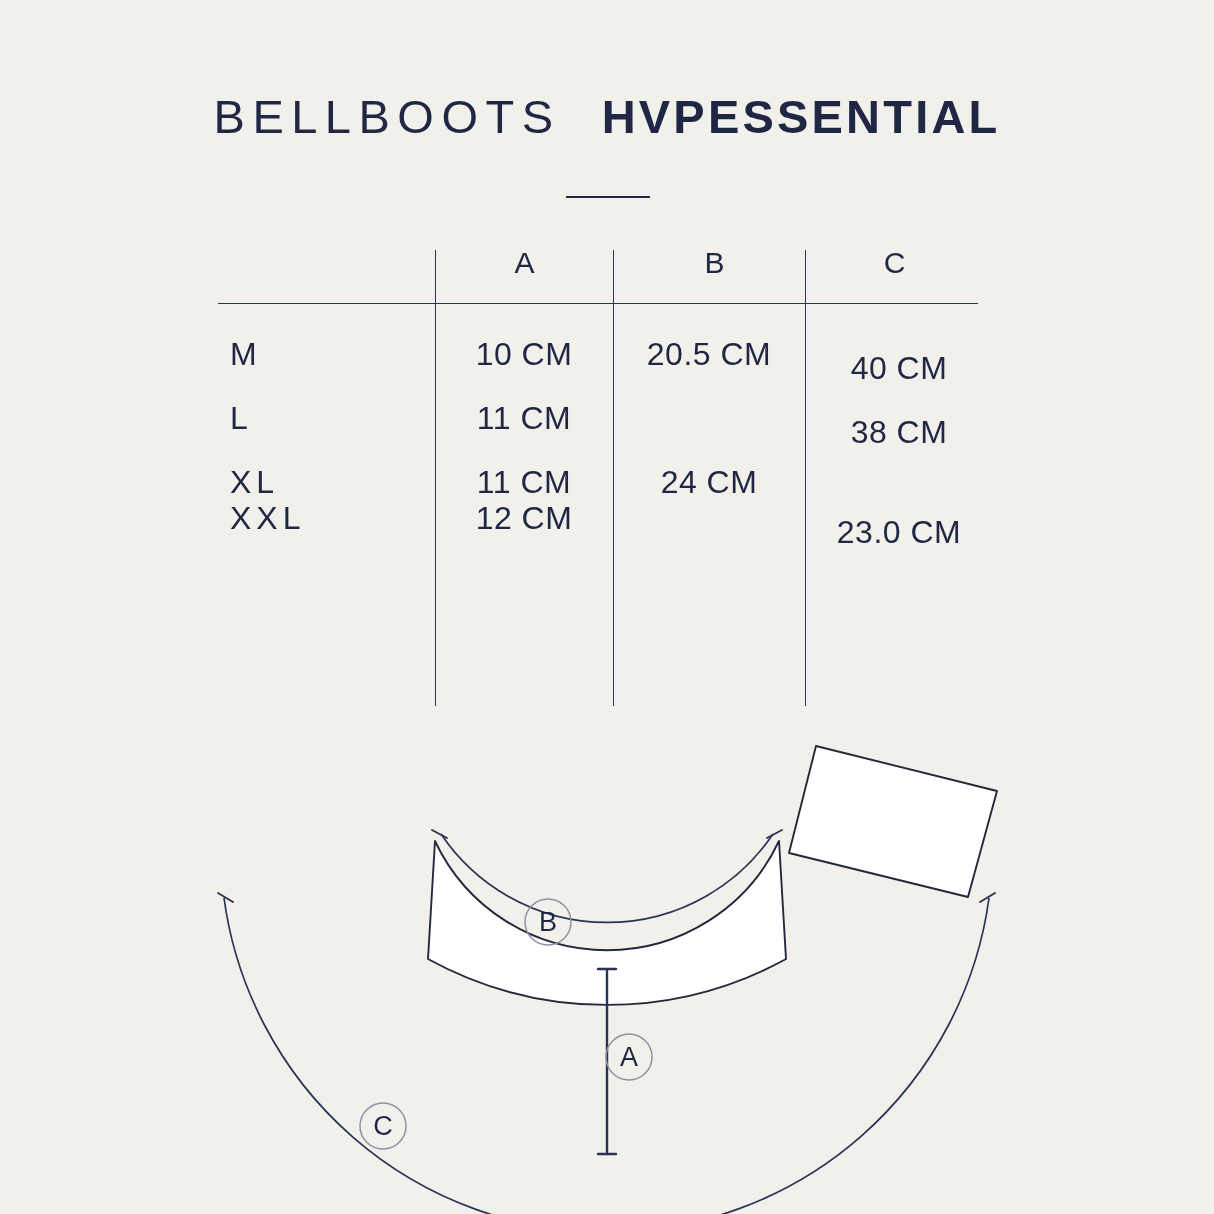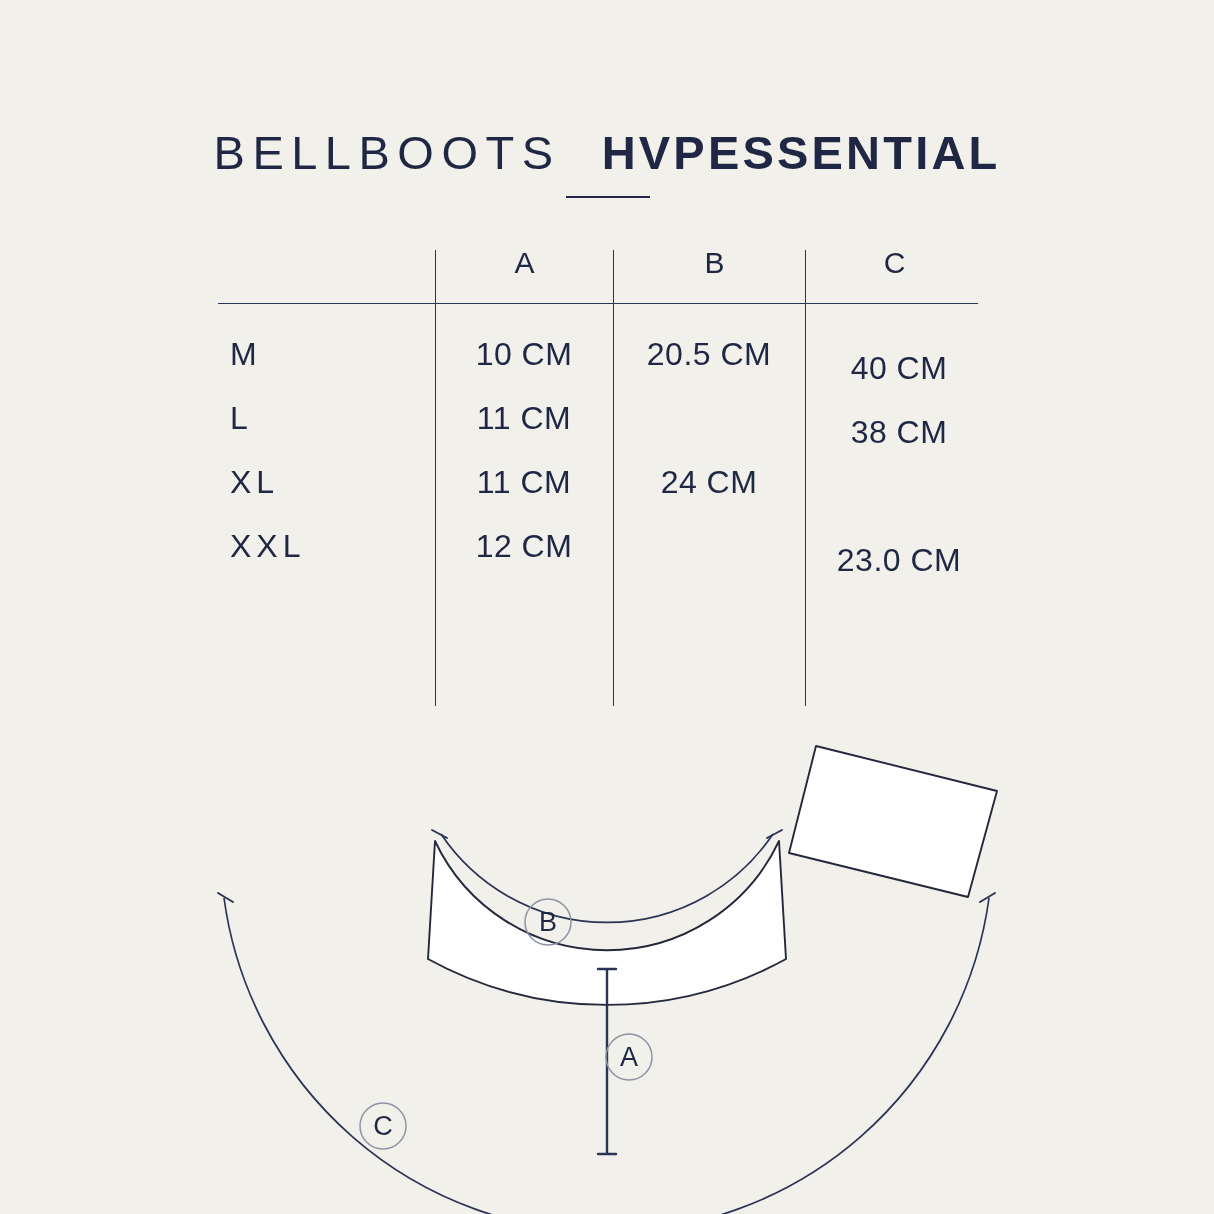--- a/index.html
+++ b/index.html
@@ -22,21 +22,20 @@
     background: #F2F0EA;
   }
 
   
   .title-block {
     position: absolute;
     top: 88px;
     left: 0;
     width: 1214px;
     text-align: center;
-    margin-top: 36px;
   }
   .title {
     font-size: 47px;
     line-height: 58px;
     white-space: nowrap;
     color: #1F2744;
   }
   .title .light {
     font-weight: 300;
     letter-spacing: 7.5px;
@@ -99,21 +98,21 @@
 
   .row {
     position: absolute;
     left: 0;
     width: 1214px;
     height: 48px;
   }
   .row.r0 { top: 332px; }
   .row.r1 { top: 396px; }
   .row.r2 { top: 460px; }
-  .row.r3 { top: 524px; }
+  .row.r3 { top: 496px; }
 
   .cell {
     position: absolute;
     font-size: 32px;
     font-weight: 300;
     color: #1F2744;
     white-space: nowrap;
     line-height: 44px;
   }
   .cell.size {

